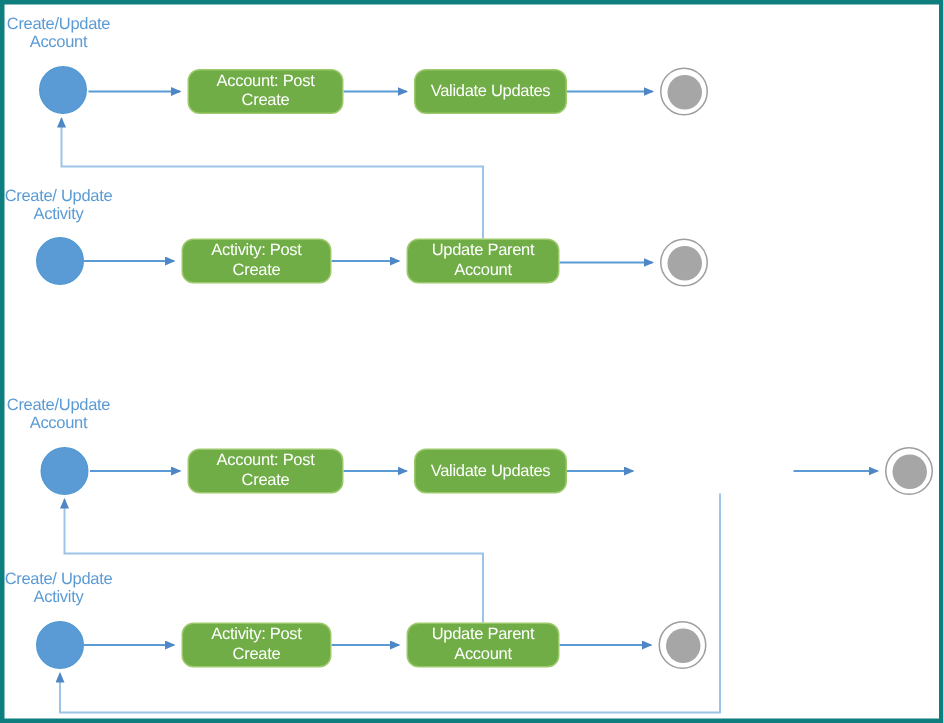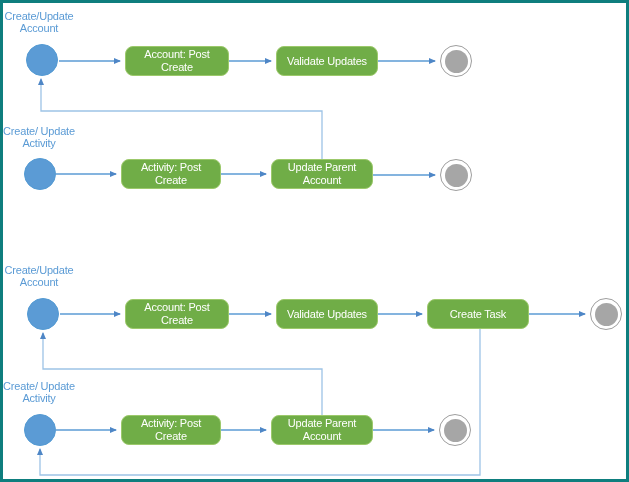--- a/index.html
+++ b/index.html
@@ -98,21 +98,20 @@
     <div>Create/Update</div>
     <div>Account</div>
   </div>
 
   <div class="node start-node" style="left:24px;top:295px;"></div>
 
   <div class="node task" style="left:122px;top:296px;width:104px;height:30px;">Account: Post Create</div>
 
   <div class="node task" style="left:273px;top:296px;width:102px;height:30px;">Validate Updates</div>
 
-  <div class="node task" style="left:424px;top:296px;width:102px;height:30px;">Create Task</div>
 
   <div class="node end-node" style="left:587px;top:295px;">
     <div class="end-inner"></div>
   </div>
 
   <div class="node start-label" style="left:0px;top:377px;">
     <div>Create/ Update</div>
     <div>Activity</div>
   </div>
 

